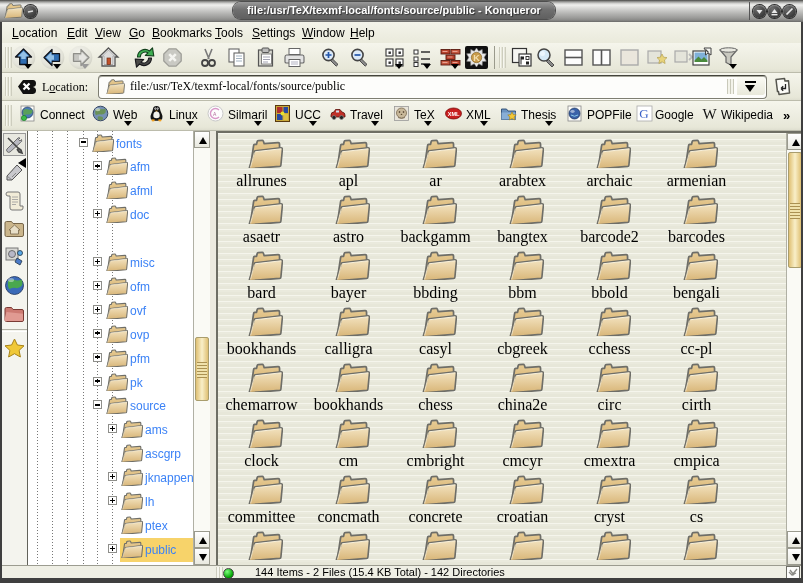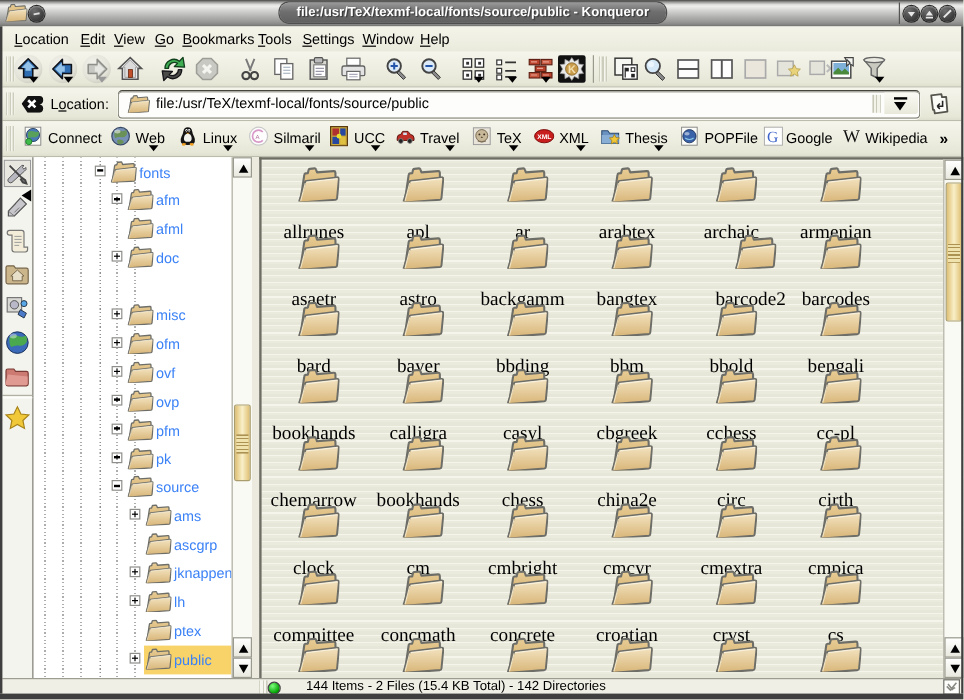--- a/index.html
+++ b/index.html
@@ -17,21 +17,21 @@
  background:radial-gradient(circle at 35% 30%,#6e6e6e,#3a3a3a 70%);box-shadow:0 0 0 1px #2a2a2a, inset 0 1px 1px #888;}
 .tbtn svg{position:absolute;left:0;top:0;}
 
 #menubar{position:absolute;top:22px;left:2px;width:799px;height:21px;
  background:linear-gradient(180deg,#f4f4ea,#eaeadc);font-size:12px;color:#000;}
 #menubar span{position:absolute;top:4px;}
 #menubar u{text-decoration:underline;}
 
 .tbar{position:absolute;left:2px;width:799px;background:linear-gradient(180deg,#f5f5ec,#e7e7d8 90%,#dfdfd0);border-bottom:1px solid #bcbcac;}
 #toolbar{top:43px;height:29px;}
-#locbar{top:73px;height:27px;}
+#locbar{top:73px;height:27px;font-family:Liberation Serif, serif;}
 #bookbar{top:101px;height:29px;}
 .grip{position:absolute;left:3px;top:4px;bottom:4px;width:7px;
  background:repeating-linear-gradient(90deg,#cdcdbe 0,#cdcdbe 1px,#f6f6ef 1px,#f6f6ef 2px,#e6e6d8 2px,#e6e6d8 3px);}
 .ti{position:absolute;top:3px;width:23px;height:23px;}
 .ti svg{position:absolute;left:0;top:0;}
 .drop{position:absolute;width:0;height:0;border-left:4px solid transparent;border-right:4px solid transparent;border-top:5px solid #000;}
 .bksep{position:absolute;top:3px;width:1px;height:23px;background:#9a9a8c;}
 
 #locfield{position:absolute;left:96px;top:2px;width:667px;height:22px;border-radius:4px;
  background:#fdfdfb;border:1px solid #7e7e72;border-top-color:#44443c;box-shadow:0 1px 0 #fbfbf6, inset 0 1px 0 #a8a89c;}
@@ -55,21 +55,21 @@
 .trow .tg i{position:absolute;background:#000;}
 .trow .txt{position:absolute;top:3px;white-space:nowrap;}
 .tfold{position:absolute;width:22px;height:18px;top:1px;}
 #treescroll{position:absolute;left:191px;top:0;width:16px;height:434px;background:#fafaf5;border-left:1px solid #b0b0a4;}
 #splitter{position:absolute;left:208px;top:0;width:6px;height:434px;background:#eceadf;}
 #mainwrap{position:absolute;left:214px;top:0;width:585px;height:434px;border-left:2px solid #6e6e64;border-top:2px solid #6e6e64;background:
  repeating-linear-gradient(180deg,#f5f5ec 0,#f5f5ec 1px,#eaeadd 1px,#eaeadd 3px,#e7e7d9 3px,#e7e7d9 6px);}
 #mainview{position:absolute;left:0;top:0;width:567px;height:432px;overflow:hidden;}
 .cell{position:absolute;width:87px;text-align:center;}
 .cell svg{display:inline-block;}
-.cell .lbl{font-family:"Liberation Serif",serif;font-size:16px;color:#000;margin-top:12px;}
+.cell .lbl{font-family:"Liberation Serif",serif;font-size:16px;color:#000;margin-top:0px;}
 #mainscroll{position:absolute;right:0px;top:0;width:16px;height:432px;background:#fafaf5;border-left:1px solid #b0b0a4;}
 
 .sbtn{position:absolute;left:0;width:16px;height:17px;background:linear-gradient(180deg,#ffffff,#e9e9df);border:1px solid #9a9a8e;box-sizing:border-box;}
 .sarr{position:absolute;left:4px;width:0;height:0;}
 .slider{position:absolute;left:1px;width:14px;border:1px solid #a99d6d;border-radius:2px;
  background:linear-gradient(90deg,#dfc074,#f9efc8 50%,#dfc074);box-sizing:border-box;}
 .ribs{position:absolute;left:1px;right:1px;height:16px;background:repeating-linear-gradient(180deg,#ab9152 0,#ab9152 1px,#f0e2ac 1px,#f0e2ac 3px);}
 
 #statusbar{position:absolute;top:565px;left:2px;width:799px;height:13px;background:#efefe5;border-top:1px solid #9c9c90;font-size:11px;}
 #winborder{position:absolute;top:578px;left:0;width:803px;height:5px;background:#3f3f3f;}
@@ -751,21 +751,21 @@
             </svg><div class="lbl">asaetr</div></div>
 <div class="cell" style="left:87px;top:62px"><svg width="35" height="29" viewBox="4 2 30 24" preserveAspectRatio="none" style="margin-left:8px">
               <use href="#folder32"></use>
             </svg><div class="lbl">astro</div></div>
 <div class="cell" style="left:174px;top:62px"><svg width="35" height="29" viewBox="4 2 30 24" preserveAspectRatio="none" style="margin-left:8px">
               <use href="#folder32"></use>
             </svg><div class="lbl">backgamm</div></div>
 <div class="cell" style="left:261px;top:62px"><svg width="35" height="29" viewBox="4 2 30 24" preserveAspectRatio="none" style="margin-left:8px">
               <use href="#folder32"></use>
             </svg><div class="lbl">bangtex</div></div>
-<div class="cell" style="left:364px;top:62px"><svg width="35" height="29" viewBox="4 2 30 24" preserveAspectRatio="none" style="margin-left:8px">
+<div class="cell" style="left:348px;top:62px"><svg width="35" height="29" viewBox="4 2 30 24" preserveAspectRatio="none" style="margin-left:8px">
               <use href="#folder32"></use>
             </svg><div class="lbl">barcode2</div></div>
 <div class="cell" style="left:435px;top:62px"><svg width="35" height="29" viewBox="4 2 30 24" preserveAspectRatio="none" style="margin-left:8px">
               <use href="#folder32"></use>
             </svg><div class="lbl">barcodes</div></div>
 <div class="cell" style="left:0px;top:118px"><svg width="35" height="29" viewBox="4 2 30 24" preserveAspectRatio="none" style="margin-left:8px">
               <use href="#folder32"></use>
             </svg><div class="lbl">bard</div></div>
 <div class="cell" style="left:87px;top:118px"><svg width="35" height="29" viewBox="4 2 30 24" preserveAspectRatio="none" style="margin-left:8px">
               <use href="#folder32"></use>

